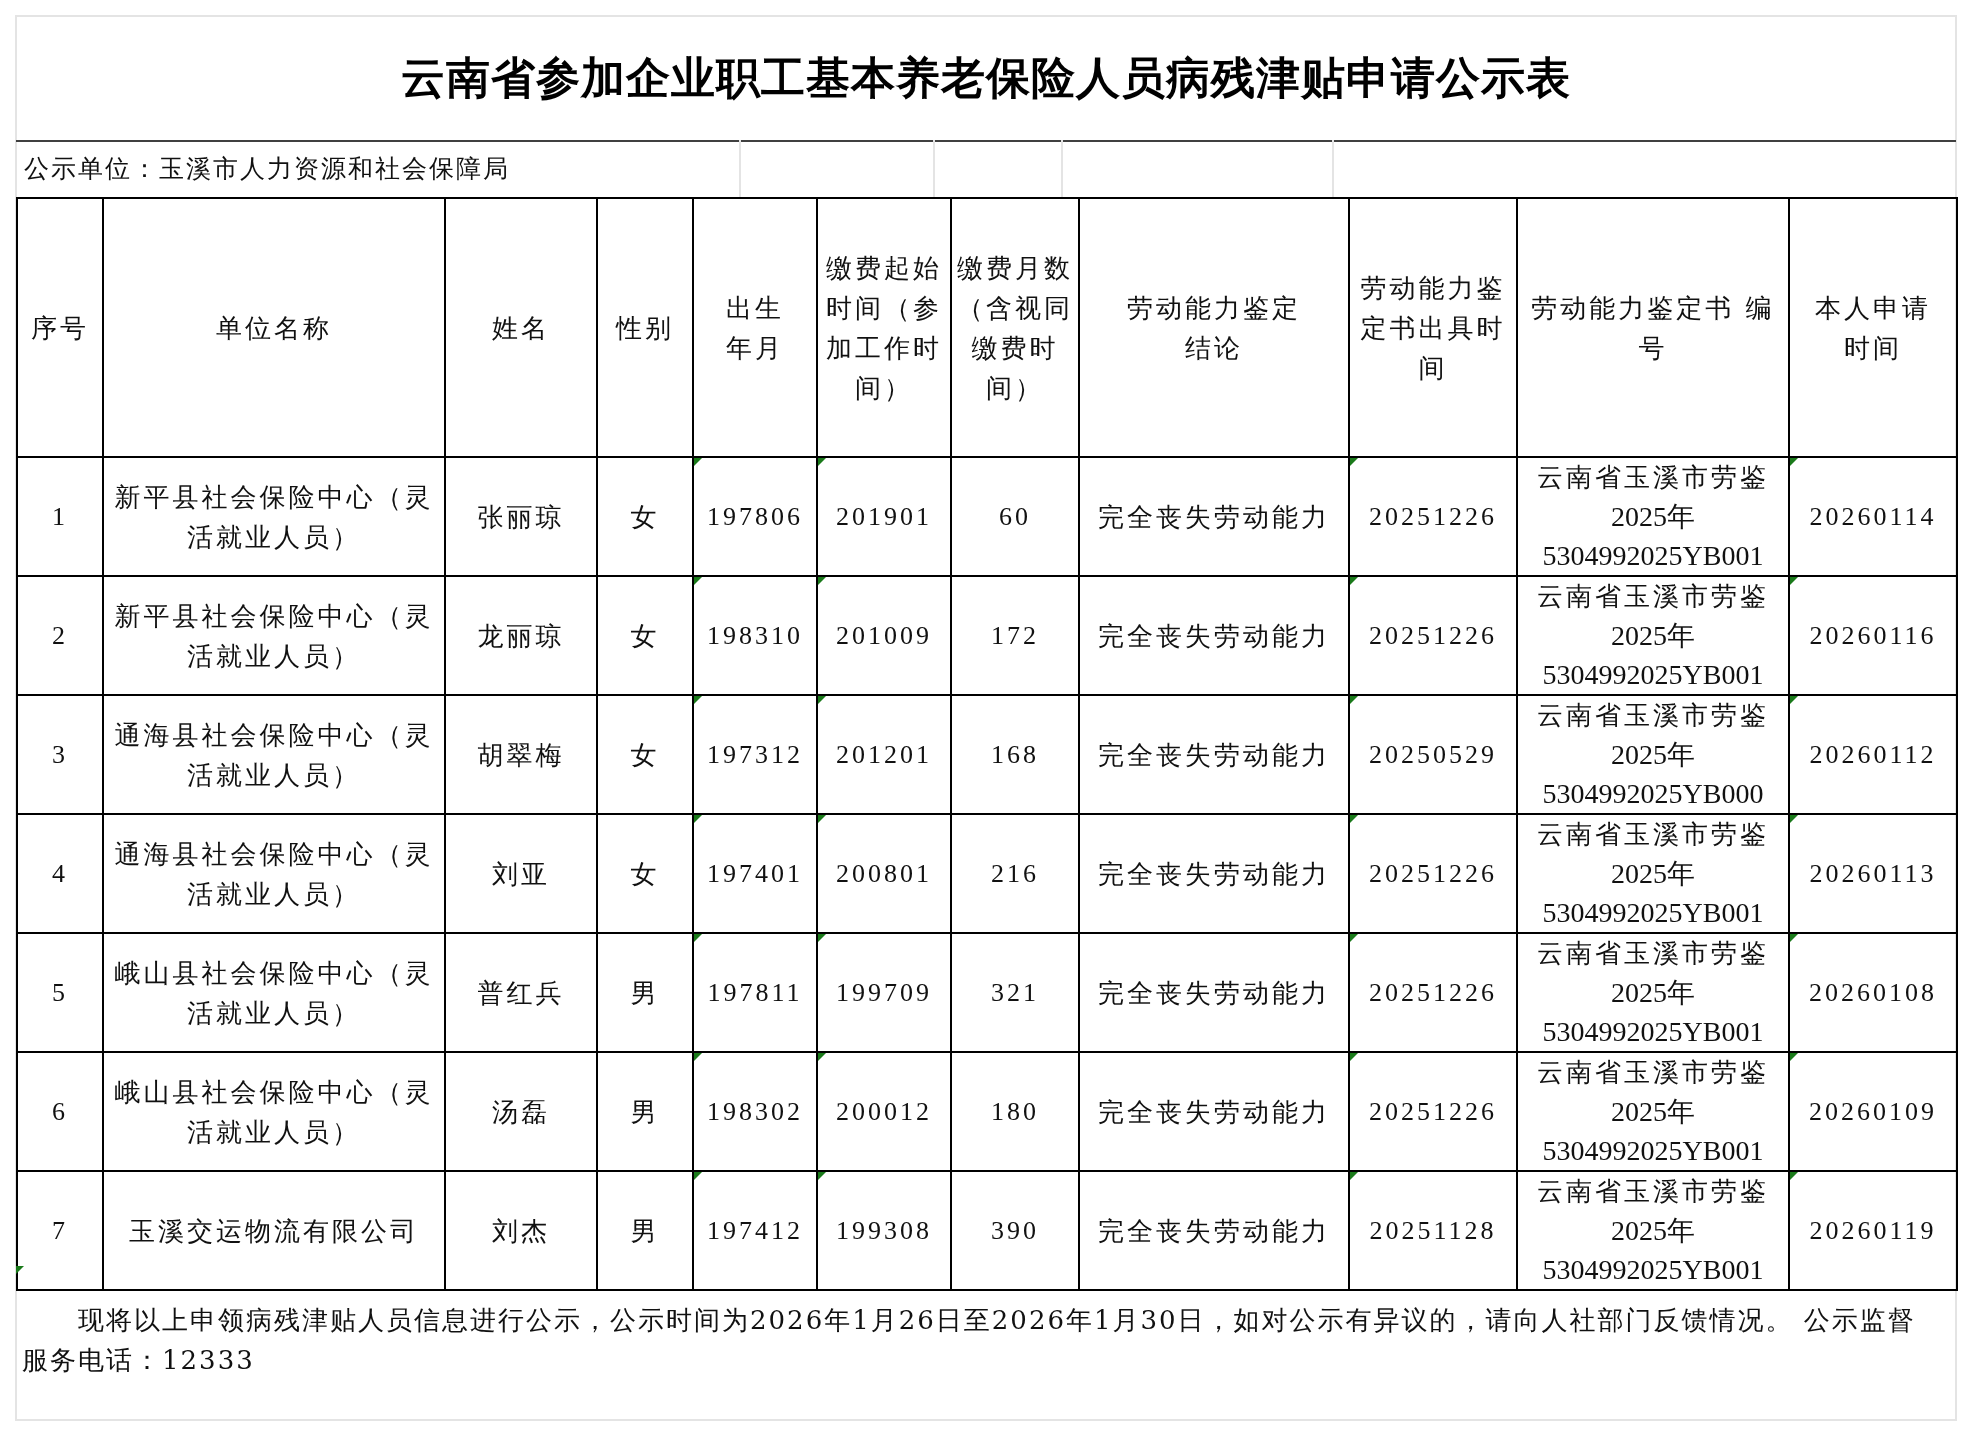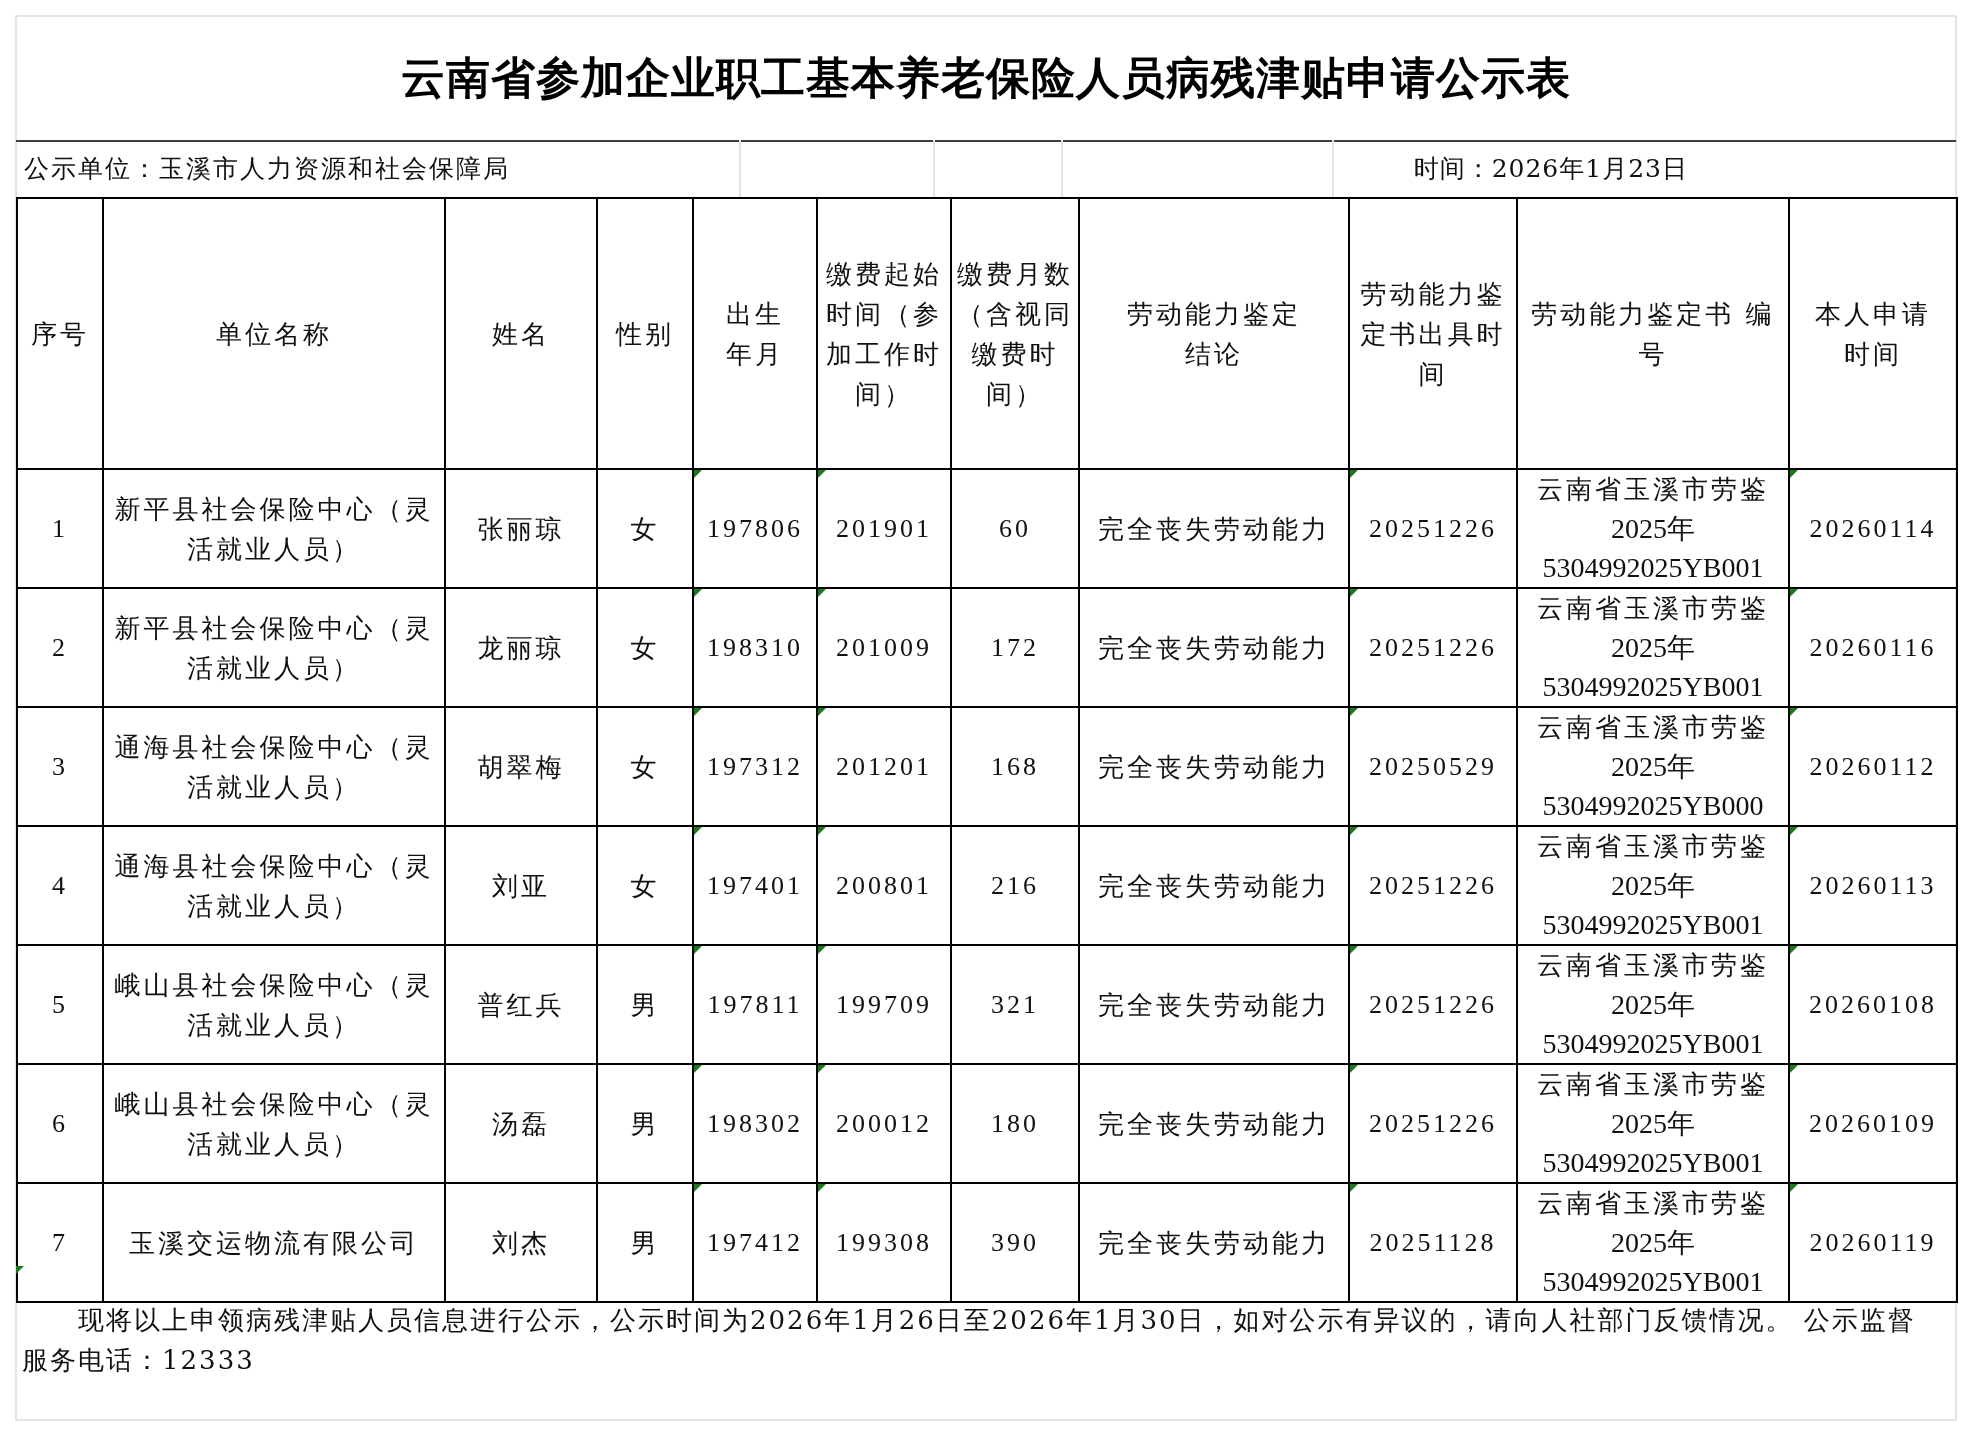--- a/index.html
+++ b/index.html
@@ -35,21 +35,20 @@
 <div class="title-row">
   <span class="title">云南省参加企业职工基本养老保险人员病残津贴申请公示表</span>
 </div>
 
 <div class="info-row">
   <span class="info-left">公示单位：玉溪市人力资源和社会保障局</span>
   <div class="gline" style="left:723px"></div>
   <div class="gline" style="left:917px"></div>
   <div class="gline" style="left:1045px"></div>
   <div class="gline" style="left:1316px"></div>
-  <span class="info-right">时间：2026年1月23日</span>
 </div>
 
 <table class="grid">
   <colgroup>
     <col style="width:86px">
       <col style="width:342px">
       <col style="width:152px">
       <col style="width:96px">
     <col style="width:124px">
       <col style="width:134px">
@@ -58,21 +57,21 @@
     <col style="width:168px">
       <col style="width:272px">
       <col style="width:168px">
   </colgroup>
   <tbody>
       <tr class="head">
     <td>序号</td>
     <td>单位名称</td>
     <td>姓名</td>
     <td>性别</td>
-    <td style="padding:16px 22px">出生年月</td>
+    <td style="padding:10px 22px">出生年月</td>
     <td>缴费起始时间（参加工作时间）</td>
     <td style="padding:0 4px">缴费月数（含视同缴费时间）</td>
     <td style="padding:0 36px">劳动能力鉴定结论</td>
     <td>劳动能力鉴定书出具时间</td>
     <td>劳动能力鉴定书 编号</td>
     <td style="padding:5px 22px">本人申请时间</td>
   </tr>
 
   <tr class="row">
     <td class="num">1</td>

